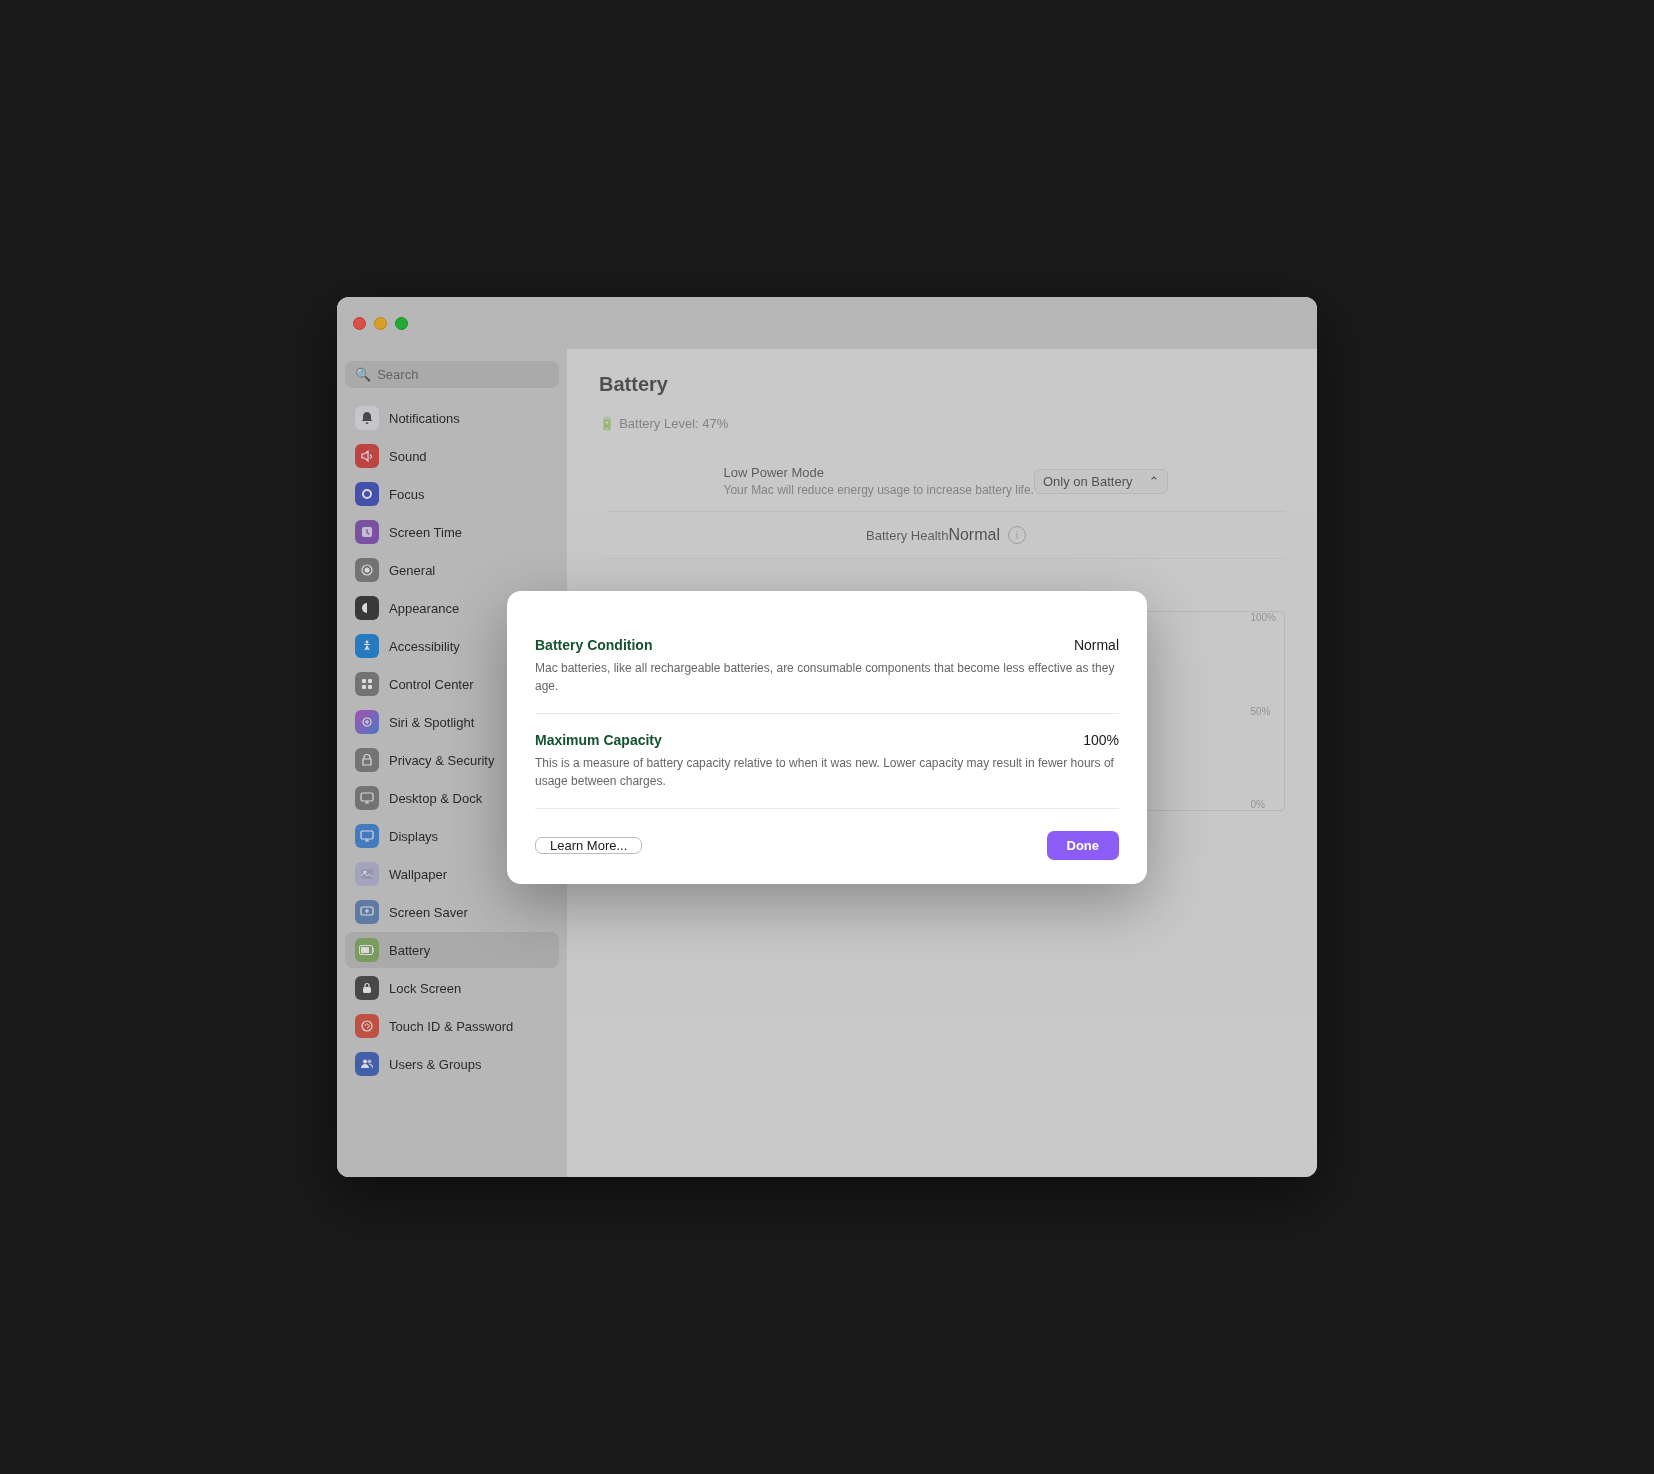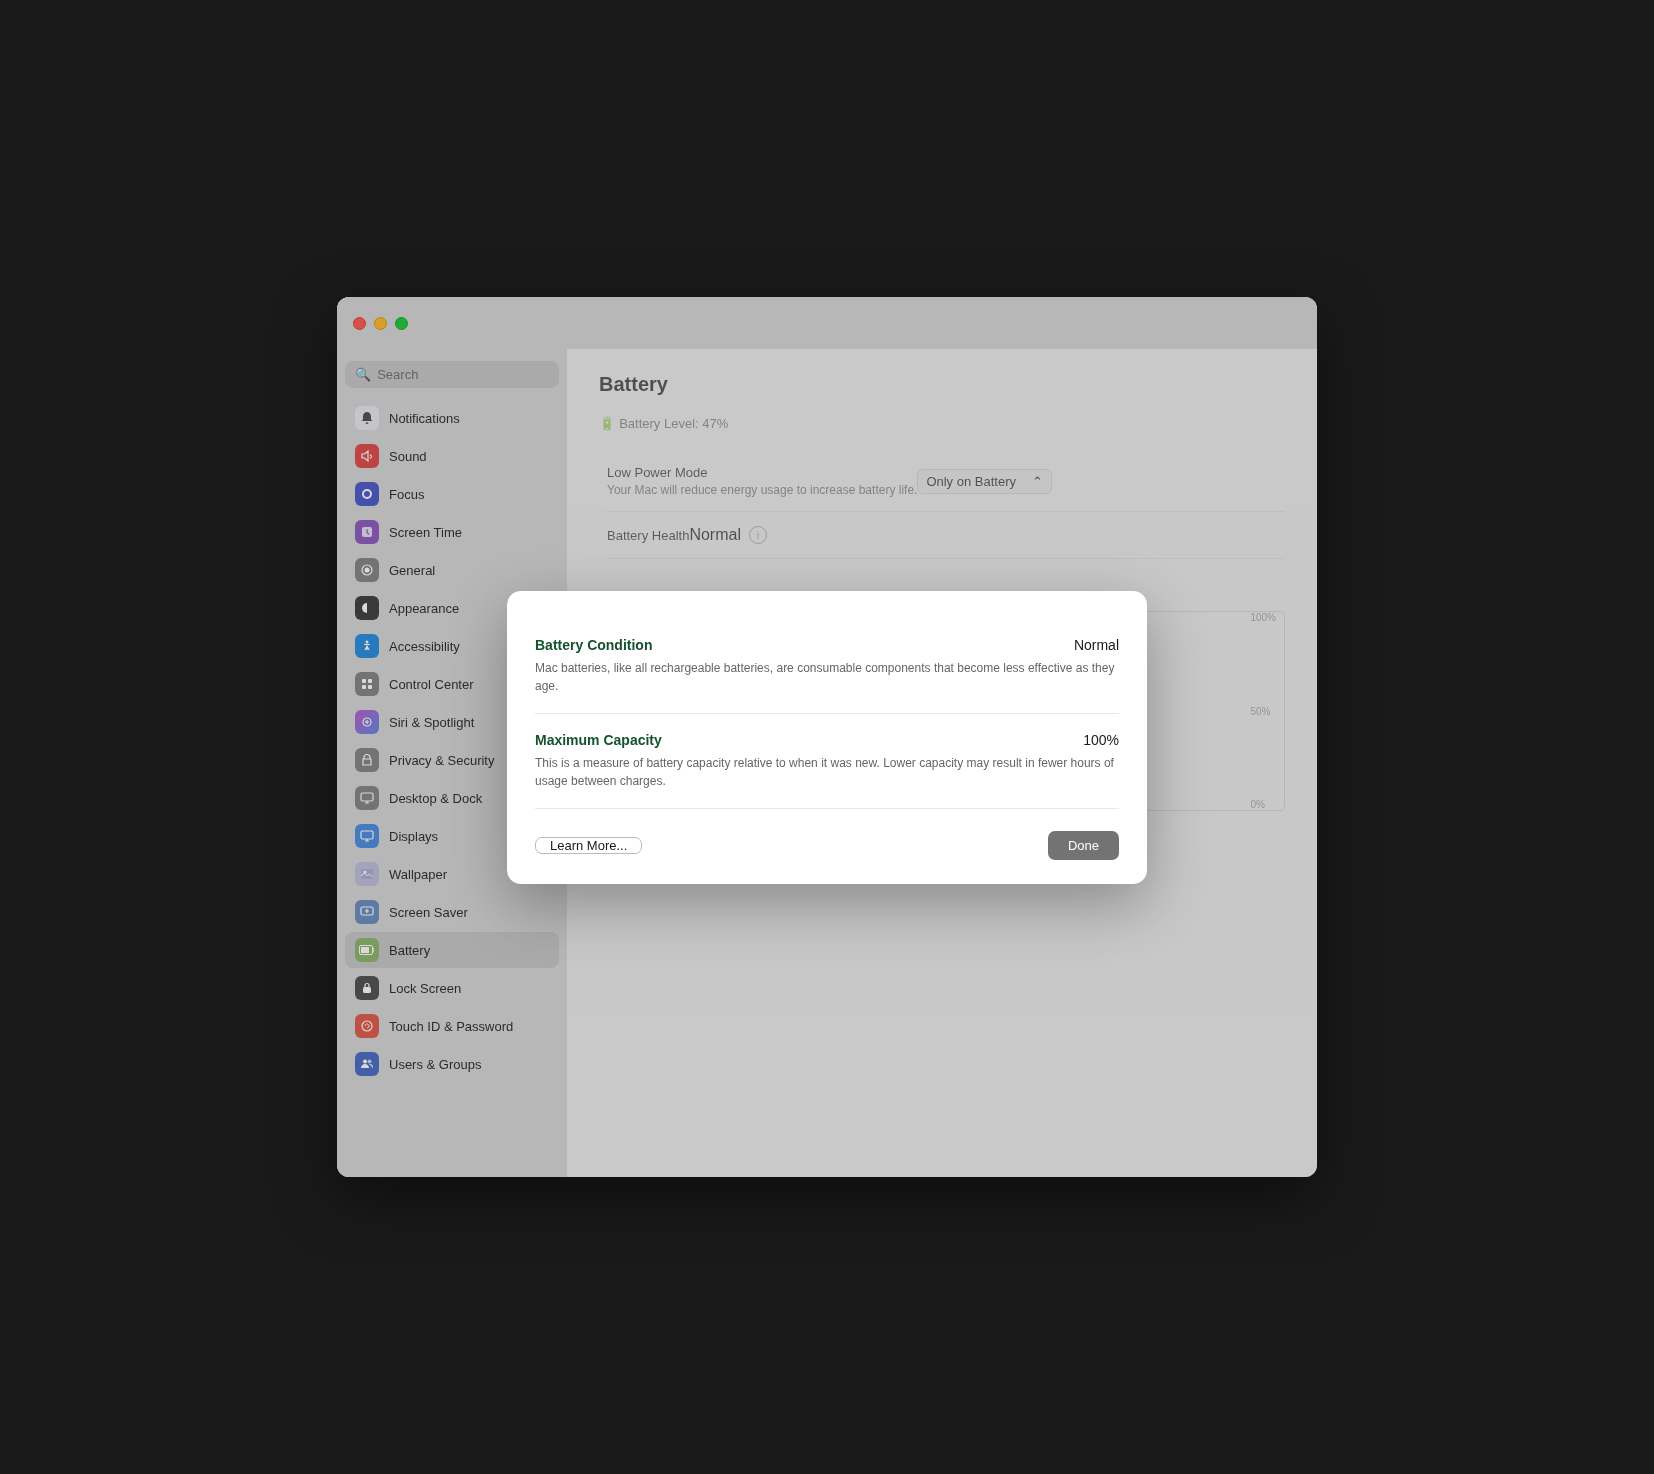--- a/index.html
+++ b/index.html
@@ -154,21 +154,21 @@
     .battery-level {
       font-size: 13px;
       color: #666;
       display: flex;
       align-items: center;
       gap: 4px;
     }
 
     .section-row {
       display: flex;
-      justify-content: flex-start;
+      justify-content: center;
       align-items: center;
       padding: 14px 0;
       border-bottom: 1px solid #ddd;
       margin-left: 8px;
     }
 
     .section-label {
       font-size: 13px;
       font-weight: 500;
       color: #1a1a1a;
@@ -276,28 +276,28 @@
       background: white;
       border: 1px solid #bbb;
       border-radius: 7px;
       padding: 0 14px;
       font-size: 13px;
       color: #1a1a1a;
       cursor: pointer;
     }
 
     .done-btn {
-      background: #737373;
+      background: #8b5cf6;
       border: none;
       border-radius: 7px;
       padding: 7px 20px;
       font-size: 13px;
       color: white;
       cursor: pointer;
-      font-weight: 400;
+      font-weight: 700;
     }
 
     
     .toggle {
       width: 44px;
       height: 26px;
       background: #3478f6;
       border-radius: 13px;
       position: relative;
       cursor: pointer;

